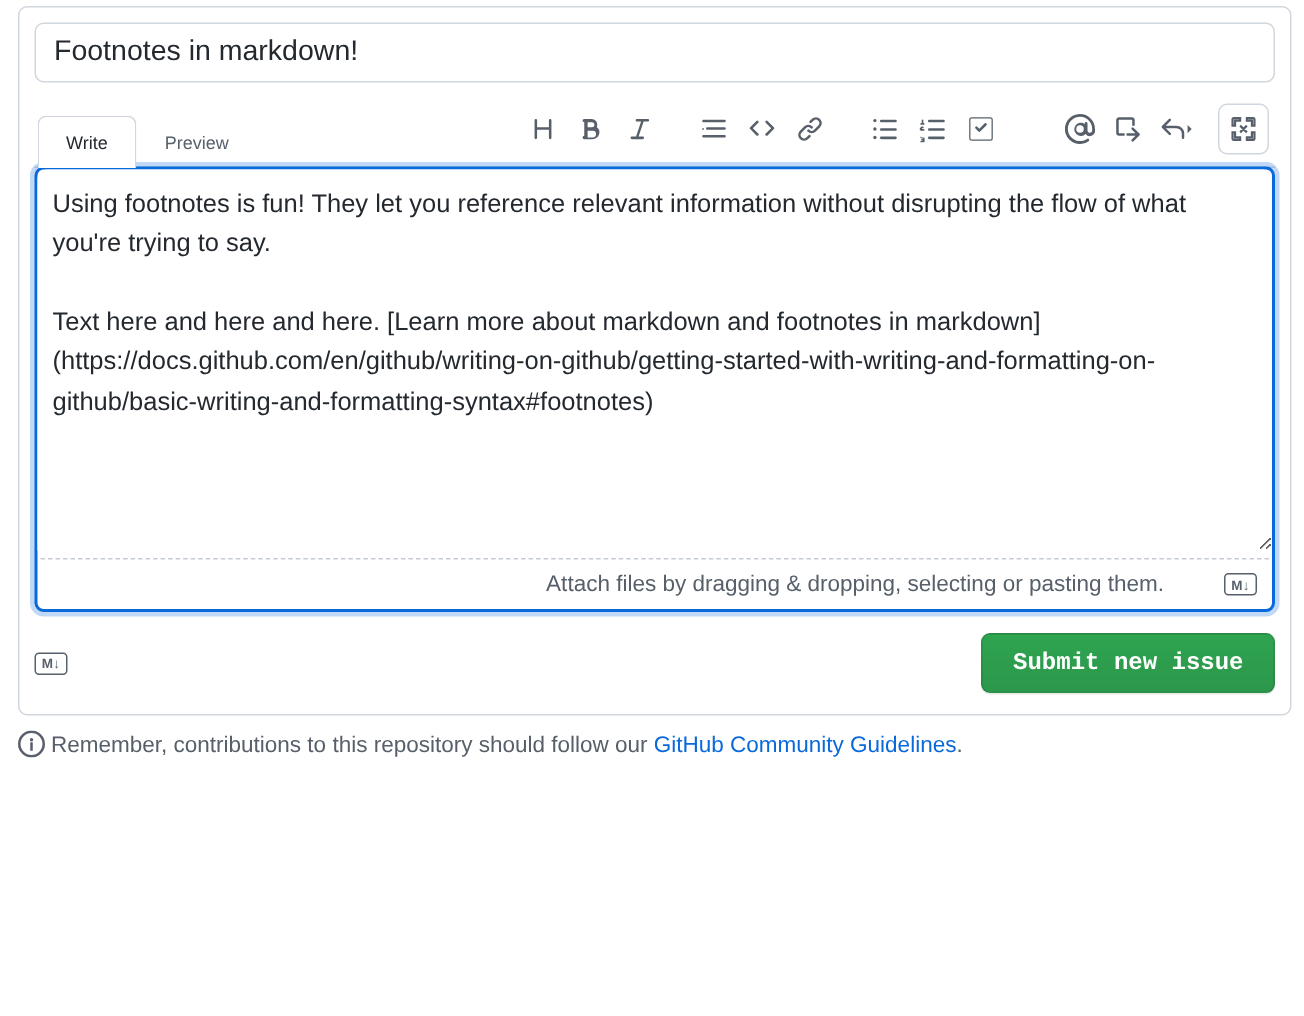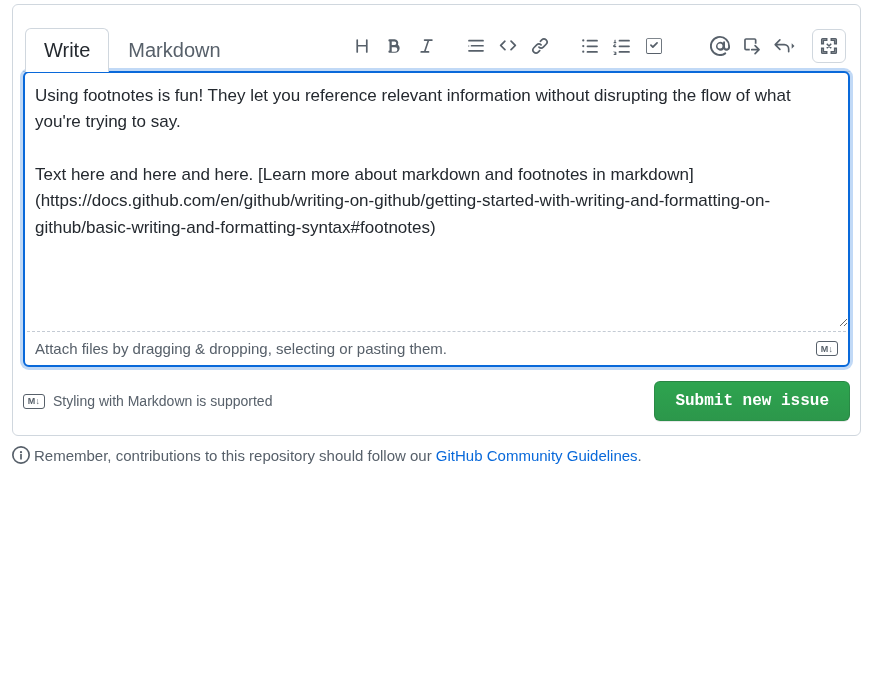--- a/index.html
+++ b/index.html
@@ -35,21 +35,21 @@
   justify-content: space-between;
   border-bottom: 1px solid #d0d7de;
   margin-bottom: 0;
 }
 .tabs {
   display: flex;
   margin-left: 2px;
 }
 .tab {
   padding: 10px 18px;
-  font-size: 20px;
+  font-size: 12px;
   color: #57606a;
   background: transparent;
   border: 1px solid transparent;
   border-bottom: none;
   border-radius: 6px 6px 0 0;
   cursor: pointer;
   position: relative;
   top: 1px;
 }
 .tab.selected {
@@ -116,26 +116,27 @@
   color: #24292f;
   background: #fff;
   outline: none;
 }
 .drag-separator {
   border-top: 1px dashed #c4cbd4;
   margin: 0 2px;
 }
 .attach-row {
   display: flex;
-  justify-content: space-between;
+  justify-content: flex-end;
   align-items: center;
   padding: 8px 10px;
   font-size: 15px;
   color: #57606a;
   cursor: pointer;
+  gap: 40px;
 }
 .md-badge {
   display: inline-flex;
   align-items: center;
   justify-content: center;
   width: 22px;
   height: 15px;
   border: 1.5px solid #57606a;
   border-radius: 3px;
   font-size: 9px;
@@ -184,27 +185,28 @@
 }
 .info-icon {
   width: 18px; height: 18px; flex-shrink:0;
 }
 </style>
 </head>
 <body>
 
 <div class="issue-form">
 
+  <input class="title-input" type="text" value="Footnotes in markdown!" style="">
 
   <div class="comment-wrapper">
 
     <div class="tab-toolbar">
       <div class="tabs">
         <div class="tab selected">Write</div>
-        <div class="tab">Markdown</div>
+        <div class="tab">Preview</div>
       </div>
       <div class="toolbar">
         <div class="tool-group">
           <span class="tool-btn" title="Heading">
             <svg width="18" height="18" viewBox="0 0 16 16" fill="currentColor">
                 <path d="M3.75 2a.75.75 0 0 1 .75.75V7h7V2.75a.75.75 0 0 1 1.5 0v10.5a.75.75 0 0 1-1.5 0V8.5h-7v4.75a.75.75 0 0 1-1.5 0V2.75A.75.75 0 0 1 3.75 2z"></path>
               </svg>
           </span>
           <span class="tool-btn" title="Bold">
             <svg width="18" height="18" viewBox="0 0 16 16" fill="currentColor">
@@ -290,21 +292,20 @@
       <div class="drag-separator"></div>
       <div class="attach-row">
         <span>Attach files by dragging &amp; dropping, selecting or pasting them.</span>
         <span class="md-badge">M↓</span>
       </div>
     </div>
 
     <div class="footer-row">
       <div class="styling-hint">
         <span class="md-badge">M↓</span>
-        <span>Styling with Markdown is supported</span>
       </div>
       <button class="submit-btn">Submit new issue</button>
     </div>
 
   </div>
 </div>
 
 <div class="guidelines">
   <svg class="info-icon" viewBox="0 0 16 16" fill="#57606a">
       <path d="M8 1.5a6.5 6.5 0 1 0 0 13 6.5 6.5 0 0 0 0-13zM0 8a8 8 0 1 1 16 0A8 8 0 0 1 0 8zm8-3.5a1 1 0 1 1 0 2 1 1 0 0 1 0-2zM7.25 7h1.5v5h-1.5V7z"></path>

